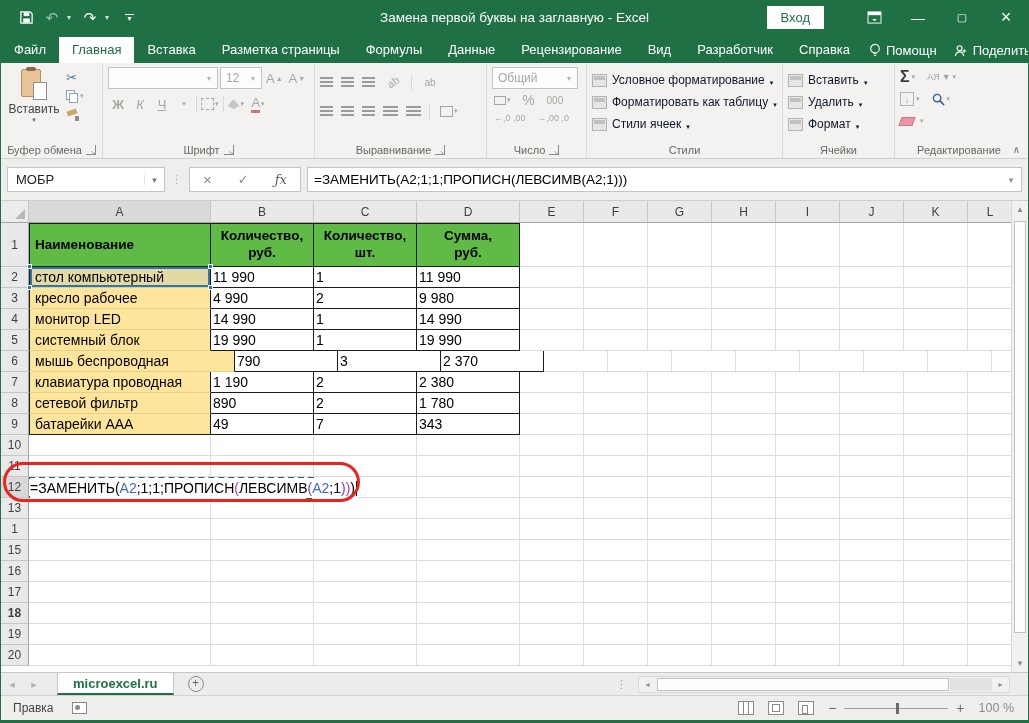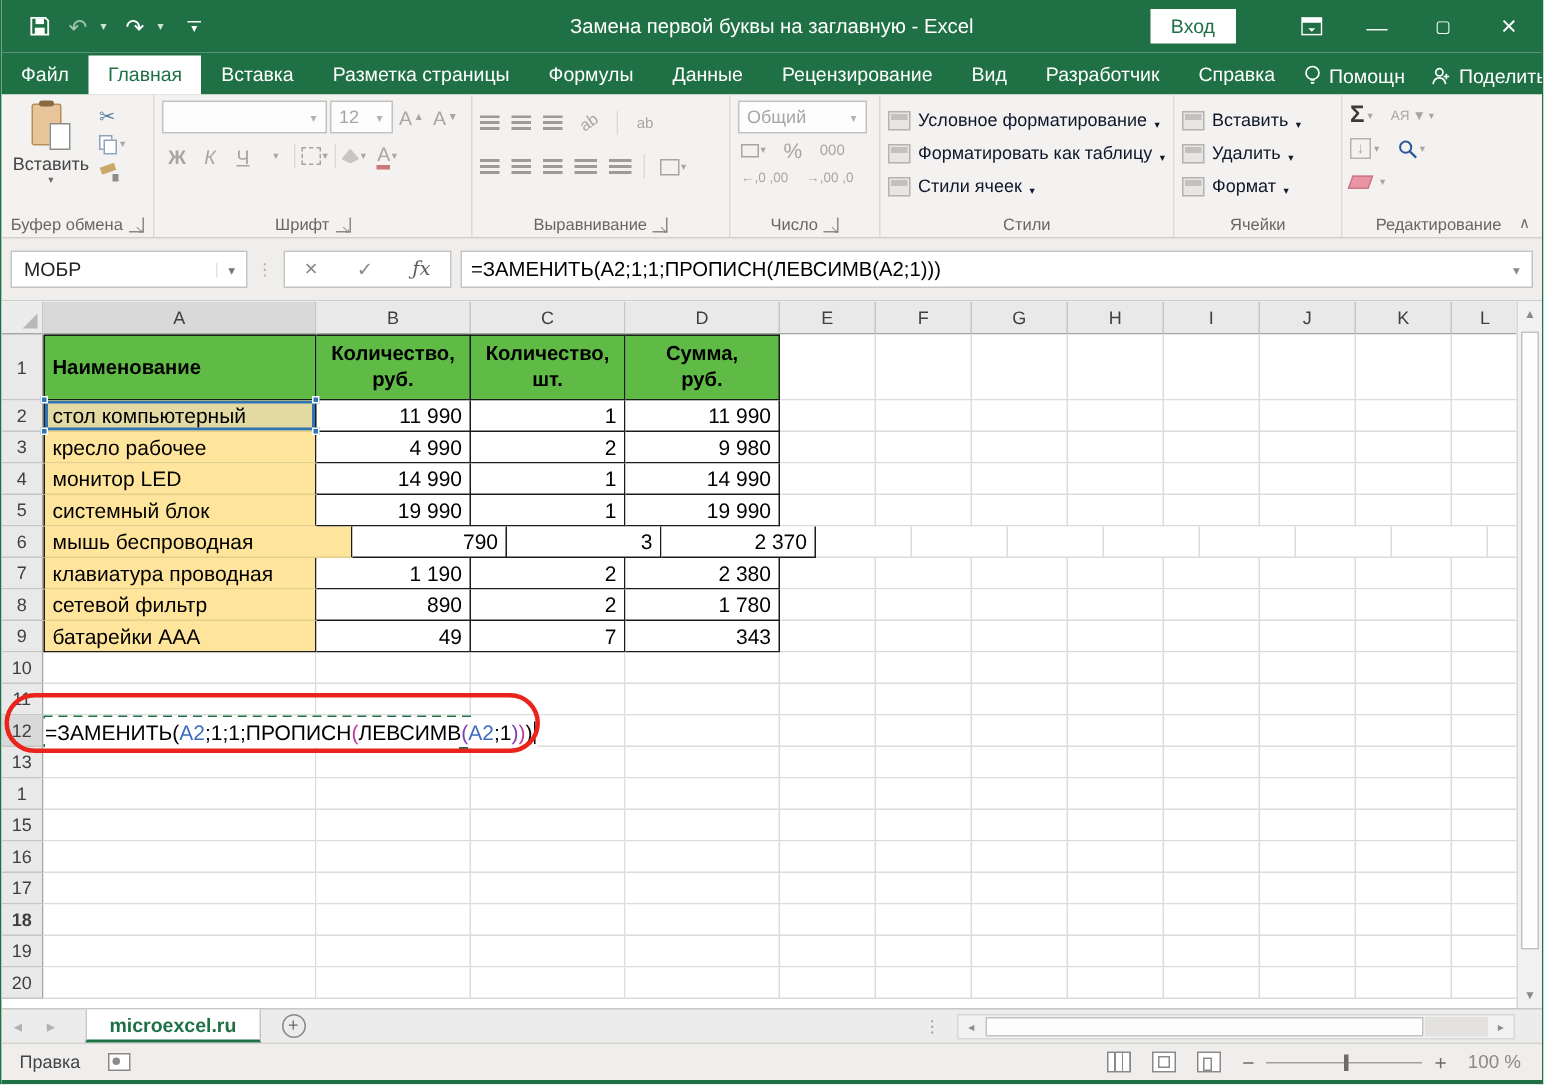--- a/index.html
+++ b/index.html
@@ -88,21 +88,21 @@
   .corner{position:relative;background:#ececec}
   .corner::after{content:"";position:absolute;right:3px;bottom:3px;border-style:solid;border-width:0 0 10px 10px;border-color:transparent transparent #b8b8b8 transparent}
   .grow{display:flex}
   .rh{width:28px;background:#e9e9e9;border-right:1px solid #a6a6a6;border-bottom:1px solid #c6c6c6;color:#3f3f3f;font-size:12px;display:flex;align-items:center;justify-content:center;flex:none;cursor:pointer}
   .rh.hl{background:#d9d9d9}
   .cell{flex:none;background:#fff;border-right:1px solid #dcdcdc;border-bottom:1px solid #dcdcdc;font-size:14px;color:#000;overflow:hidden;cursor:cell}
   .cell.th{background:#5fbb46;font-weight:bold;display:flex;align-items:center;justify-content:center;text-align:center;white-space:pre-line;font-size:13.5px;line-height:1.25;border-right:1px solid #1c1c1c;border-bottom:1px solid #1c1c1c;border-top:1px solid #1c1c1c;color:#000}
   .cell.th.first{justify-content:flex-start;text-align:left;padding-left:5px}
   .cell.acell{background:#ffe59b;padding:0 2px 0 5px;line-height:20px;white-space:nowrap;border-right:1px solid #1c1c1c;border-bottom:1px solid #e2cf8a}
   .cell.acell.bb{border-bottom:1px solid #1c1c1c}
-  .cell.ncell{text-align:right;padding:0 5px 0 2px;line-height:20px;border-right:1px solid #1c1c1c;border-bottom:1px solid #1c1c1c}
+  .cell.ncell{text-align:left;padding:0 5px 0 2px;line-height:20px;border-right:1px solid #1c1c1c;border-bottom:1px solid #1c1c1c}
   .cell.bl{border-left:1px solid #1c1c1c}
   .cell.sel{background:#e3d9a2;box-shadow:inset 0 0 0 2px #2e75b6;position:relative;overflow:visible;z-index:3}
   .hnd{position:absolute;width:5px;height:5px;background:#2e75b6;border:1px solid #fff;z-index:4}
   .hnd.tl{left:-3px;top:-3px}.hnd.tr{right:-3px;top:-3px}.hnd.bl2{left:-3px;bottom:-3px}.hnd.br{right:-3px;bottom:-3px}
   .editzone{position:absolute;left:28px;top:276px;width:285px;height:21px;border-top:2px dashed #1f7145;border-bottom:2px dashed #1f7145;pointer-events:none;z-index:5}
   .editzone::after{content:"";position:absolute;right:2px;bottom:-4px;width:6px;height:6px;background:#1f7145}
   .cellformula{position:absolute;left:29px;top:277px;height:20px;display:flex;align-items:center;background:#fff;padding-right:1px;font-size:14px;white-space:nowrap;z-index:6}
   .caret{width:1px;height:15px;background:#000;margin-left:1px}
   .redoval{position:absolute;left:2px;top:261px;width:357px;height:40px;border:3px solid #ea241c;border-radius:20px;pointer-events:none;z-index:9}
   .vscroll{position:absolute;right:0;top:0;width:17px;height:100%;background:#f1f1f1;border-left:1px solid #d8d8d8;z-index:8}

